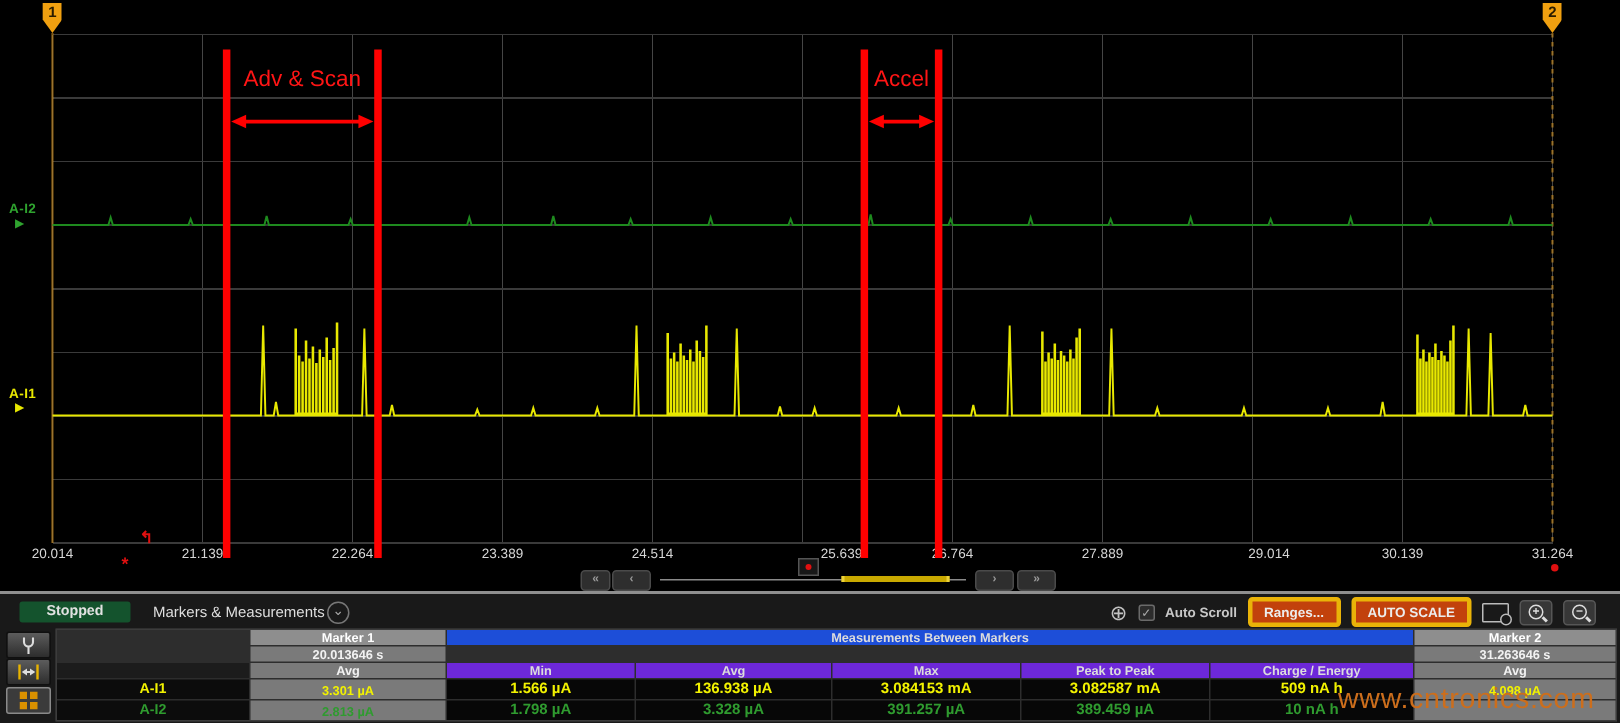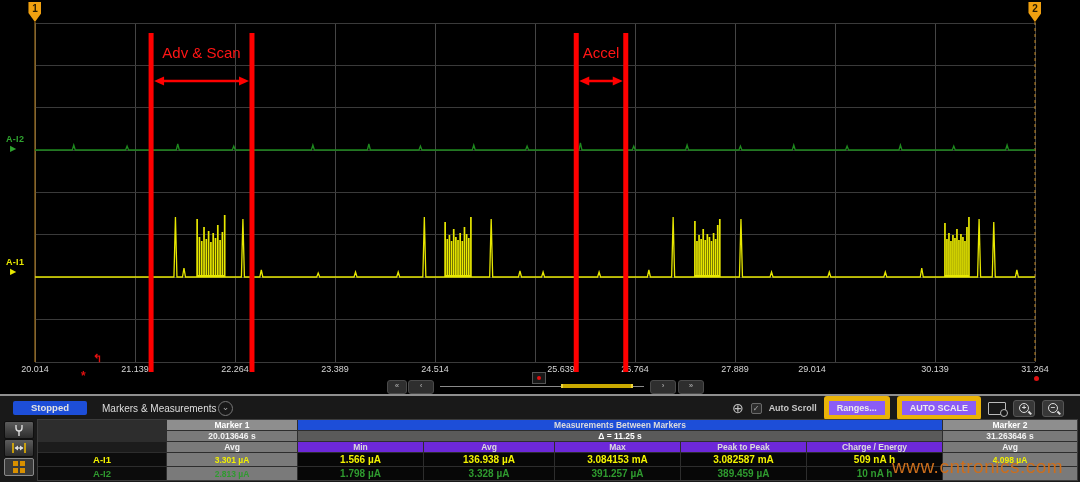--- a/index.html
+++ b/index.html
@@ -25,32 +25,32 @@
         border:1px solid #4a4a4a;border-radius:3px;color:#9a9a9a;font-size:8px;
         line-height:10px;text-align:center;font-weight:bold;}
   .trigbox{position:absolute;left:532px;top:372px;width:12px;height:10px;z-index:4;
            background:#181818;border:1px solid #555;display:flex;align-items:center;justify-content:center;}
   .trigdot{width:4px;height:4px;border-radius:50%;background:#e01010;}
   .reddot{position:absolute;left:1034px;top:376px;width:5px;height:5px;border-radius:50%;
           background:#e01010;z-index:4;}
   
   .panel{position:absolute;left:0;top:394px;width:1080px;height:88px;background:#191919;z-index:5;
          border-top:2px solid #8f8f8f;}
-  .btn-stopped{position:absolute;left:13px;top:5px;width:74px;height:14px;background:#1d4ed8;
+  .btn-stopped{position:absolute;left:13px;top:5px;width:74px;height:14px;background:#14532d;
                border-radius:2px;color:#e2e2e2;font-size:9.5px;font-weight:bold;text-align:center;
                line-height:14px;}
   .mm-label{position:absolute;left:102px;top:7px;color:#dedede;font-size:10px;}
   .mm-drop{position:absolute;left:218px;top:5px;width:13px;height:13px;border:1px solid #777;
            border-radius:50%;color:#aaa;font-size:9px;line-height:11px;text-align:center;}
   .right-tools{position:absolute;right:16px;top:3px;height:18px;display:flex;align-items:center;gap:7px;}
   .target{color:#c0c0c0;font-size:14px;line-height:14px;}
   .chk{width:9px;height:9px;background:#2c2c2c;border:1px solid #6a6a6a;border-radius:2px;
        color:#aaa;font-size:8px;line-height:9px;text-align:center;}
   .chk-lab{color:#c8c8c8;font-size:9px;font-weight:bold;}
-  .tbtn{background:#8b5cf6;border:5px solid #eab308;border-radius:3px;color:#ececec;
+  .tbtn{background:#c2410c;border:3px solid #eab308;border-radius:3px;color:#ececec;
         font-size:9px;font-weight:bold;padding:2px 8px;line-height:10px;}
   .scr-ico{position:relative;width:16px;height:11px;border:1px solid #bbb;border-radius:1px;}
   .scr-ico .mini{position:absolute;right:-3px;bottom:-3px;width:6px;height:6px;border:1.3px solid #bbb;
         border-radius:50%;background:#191919;}
   .zbtn{position:relative;width:20px;height:15px;background:#373737;border:1px solid #565656;
         border-radius:3px;display:flex;align-items:center;justify-content:center;}
   .mag{position:relative;width:8px;height:8px;border:1.4px solid #ddd;border-radius:50%;
        color:#ddd;font-size:8px;line-height:7px;text-align:center;font-weight:bold;}
   .mag::after{content:"";position:absolute;width:4px;height:1.5px;background:#ddd;
        right:-4px;bottom:-1px;transform:rotate(45deg);}
@@ -240,21 +240,20 @@
           <rect x="7" y="7" width="5" height="5" fill="#d99000"></rect>
         </svg>
     </div>
 
     <div class="mtable">
       <div class="cell c-mkhdr" style="grid-column:2;grid-row:1;">Marker 1</div>
       <div class="cell c-between" style="grid-column:3/8;grid-row:1;">Measurements Between Markers</div>
       <div class="cell c-mkhdr" style="grid-column:8;grid-row:1;">Marker 2</div>
 
       <div class="cell c-mk" style="grid-column:2;grid-row:2;">20.013646 s</div>
-      <div class="cell c-delta" style="grid-column:3/8;grid-row:2;">Δ = 11.25 s</div>
       <div class="cell c-mk" style="grid-column:8;grid-row:2;">31.263646 s</div>
 
       <div class="cell c-blank" style="grid-column:1;grid-row:3;"></div>
       <div class="cell c-mk" style="grid-column:2;grid-row:3;">Avg</div>
       <div class="cell c-colhdr" style="grid-column:3;grid-row:3;">Min</div>
       <div class="cell c-colhdr" style="grid-column:4;grid-row:3;">Avg</div>
       <div class="cell c-colhdr" style="grid-column:5;grid-row:3;">Max</div>
       <div class="cell c-colhdr" style="grid-column:6;grid-row:3;">Peak to Peak</div>
       <div class="cell c-colhdr" style="grid-column:7;grid-row:3;">Charge / Energy</div>
       <div class="cell c-mk" style="grid-column:8;grid-row:3;">Avg</div>
@@ -285,16 +284,16 @@
     <div class="ann-label" style="left: 201.533px; top: 44px;">Adv &amp; Scan</div>
     <div class="ann-label" style="left: 601px; top: 44px;">Accel</div>
     <div class="tick" style="left: 35px;">20.014</div>
     <div class="tick" style="left: 135px;">21.139</div>
     <div class="tick" style="left: 235px;">22.264</div>
     <div class="tick" style="left: 335px;">23.389</div>
     <div class="tick" style="left: 435px;">24.514</div>
     <div class="tick" style="left: 561px;">25.639</div>
     <div class="tick" style="left: 635px;">26.764</div>
     <div class="tick" style="left: 735px;">27.889</div>
-    <div class="tick" style="left: 812px;">29.014</div>
+    <div class="tick" style="left: 846px;">29.014</div>
     <div class="tick" style="left: 935px;">30.139</div>
     <div class="tick" style="left: 1035px;">31.264</div>
   </div>
 
 </body></html>

